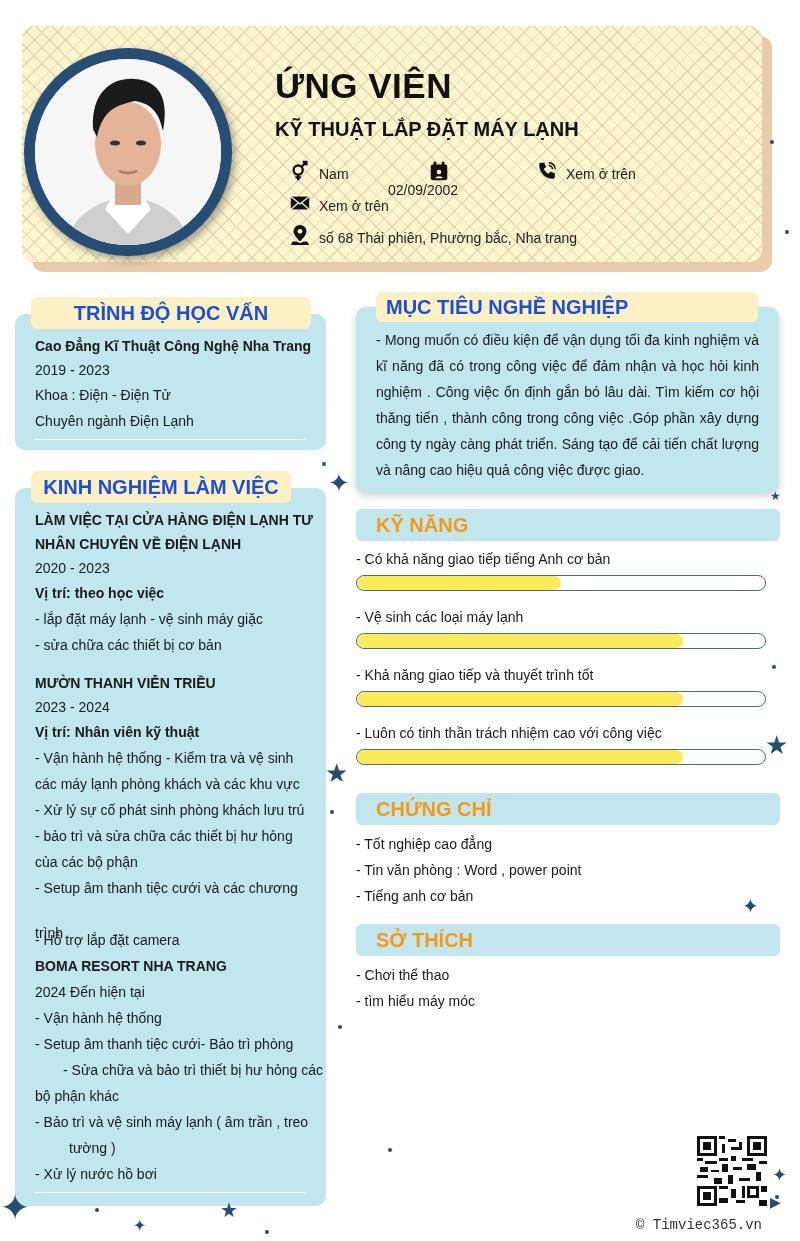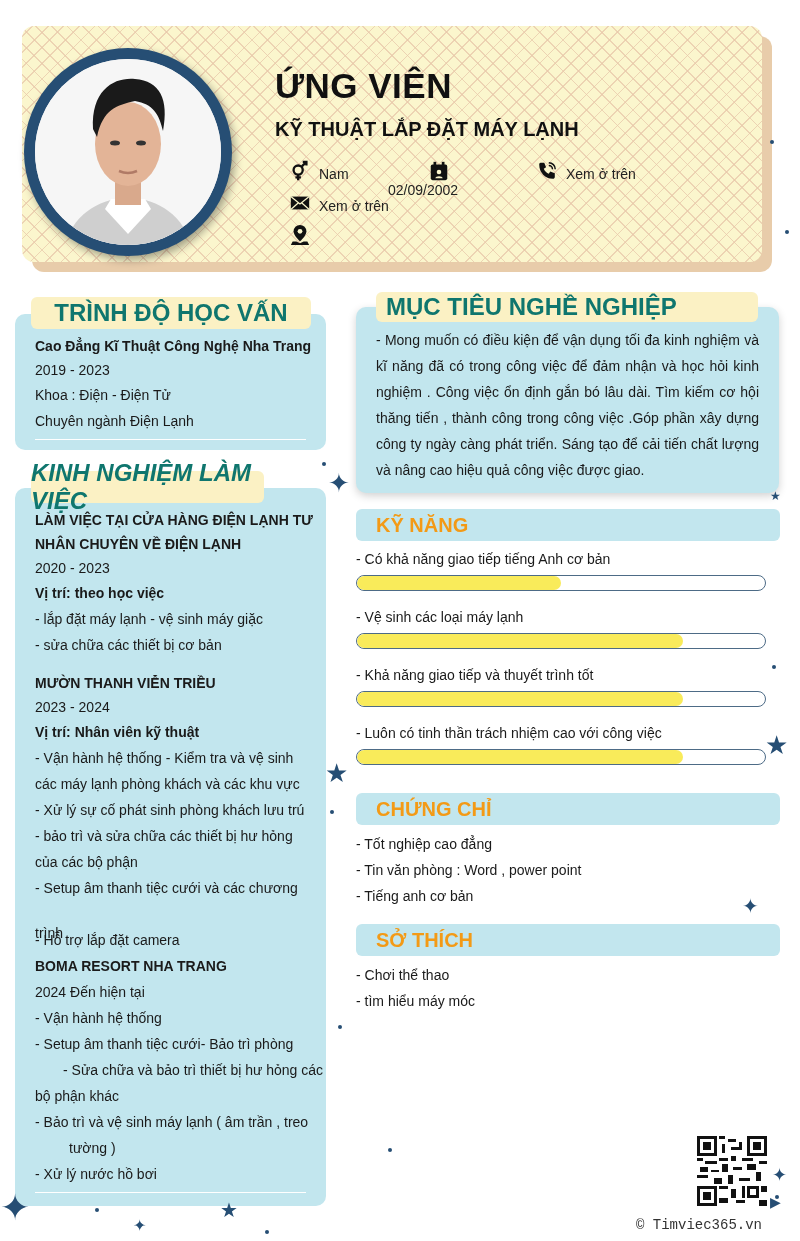--- a/index.html
+++ b/index.html
@@ -20,21 +20,21 @@
   .avatar-inner { position: absolute; left: 11px; top: 11px; width: 186px; height: 186px; border-radius: 50%; background: #f4f4f4; overflow: hidden; }
 
   .name { position: absolute; left: 275px; top: 66px; font-size: 35px; font-weight: bold; color: #111; letter-spacing: 0.5px; }
   .job { position: absolute; left: 275px; top: 118px; font-size: 20px; font-weight: bold; color: #111; }
   .info-row { position: absolute; display: flex; align-items: flex-end; font-size: 14px; color: #222; }
   .info-row svg { width: 22px; height: 22px; margin-right: 8px; }
 
   
   .box { position: absolute; background: #c2e6ee; border-radius: 10px; }
   .box-title {
-    position: absolute; background: #fbf1c4; border-radius: 6px; color: #0f766e; font-weight: bold; font-size: 24px;
+    position: absolute; background: #fbf1c4; border-radius: 6px; color: #1d4ed8; font-weight: bold; font-size: 20px;
     display: flex; align-items: center;
   }
   .box-title.center { justify-content: center; }
   .txt { position: absolute; font-size: 14px; line-height: 26px; color: #1a1a1a; }
   .txt.b { font-weight: bold; }
   .line { position: absolute; height: 1px; background: #ffffff; }
   .just { text-align: justify; }
 
   .bar-title { position: absolute; left: 356px; width: 424px; height: 32px; background: #c2e6ee; border-radius: 6px;
     color: #f39a16; font-weight: bold; font-size: 20px; padding-left: 20px; display: flex; align-items: center; }
@@ -102,32 +102,33 @@
       <path d="M2 5l10 8 10-8M2 19l8-7M22 19l-8-7" stroke="#fbf6cd" stroke-width="1.4" fill="none"></path>
     </svg>
   <span>Xem ở trên</span>
 </div>
 <div class="info-row" style="left:289px; top:224px;">
   <svg viewBox="0 0 24 24">
       <path d="M12 1a7 7 0 0 0-7 7c0 5 7 11 7 11s7-6 7-11a7 7 0 0 0-7-7z" fill="#111"></path>
       <circle cx="12" cy="8" r="2.6" fill="#fbf6cd"></circle>
       <path d="M4 19l-2 4h20l-2-4h-4l-4 2-4-2z" fill="#111"></path>
     </svg>
+  <span>số 68 Thái phiên, Phường bắc, Nha trang</span>
 </div>
 
 <div class="box" style="left:15px; top:314px; width:311px; height:136px;"></div>
 <div class="box-title center" style="left:31px; top:297px; width:280px; height:32px;">TRÌNH ĐỘ HỌC VẤN</div>
 <div class="txt b" style="left:35px; top:333px;">Cao Đẳng Kĩ Thuật Công Nghệ Nha Trang</div>
 <div class="txt" style="left:35px; top:357px;">2019 - 2023</div>
 <div class="txt" style="left:35px; top:382px;">Khoa : Điện - Điện Tử</div>
 <div class="txt" style="left:35px; top:408px;">Chuyên ngành Điện Lạnh</div>
 <div class="line" style="left:35px; top:439px; width:271px;"></div>
 
 <div class="box" style="left:15px; top:488px; width:311px; height:718px;"></div>
-<div class="box-title center" style="left:31px; top:471px; width:233px; height:32px;font-style:italic;">KINH NGHIỆM LÀM VIỆC</div>
+<div class="box-title center" style="left:31px; top:471px; width:260px; height:32px;">KINH NGHIỆM LÀM VIỆC</div>
 
 <div class="txt b" style="left:35px; top:507px;">LÀM VIỆC TẠI CỬA HÀNG ĐIỆN LẠNH TƯ</div>
 <div class="txt b" style="left:35px; top:531px;">NHÂN CHUYÊN VỀ ĐIỆN LẠNH</div>
 <div class="txt" style="left:35px; top:555px;">2020 - 2023</div>
 <div class="txt b" style="left:35px; top:580px;">Vị trí: theo học việc</div>
 <div class="txt" style="left:35px; top:606px;">- lắp đặt máy lạnh - vệ sinh máy giặc</div>
 <div class="txt" style="left:35px; top:632px;">- sửa chữa các thiết bị cơ bản</div>
 
 <div class="txt b" style="left:35px; top:670px;">MƯỜN THANH VIỄN TRIỀU</div>
 <div class="txt" style="left:35px; top:694px;">2023 - 2024</div>

